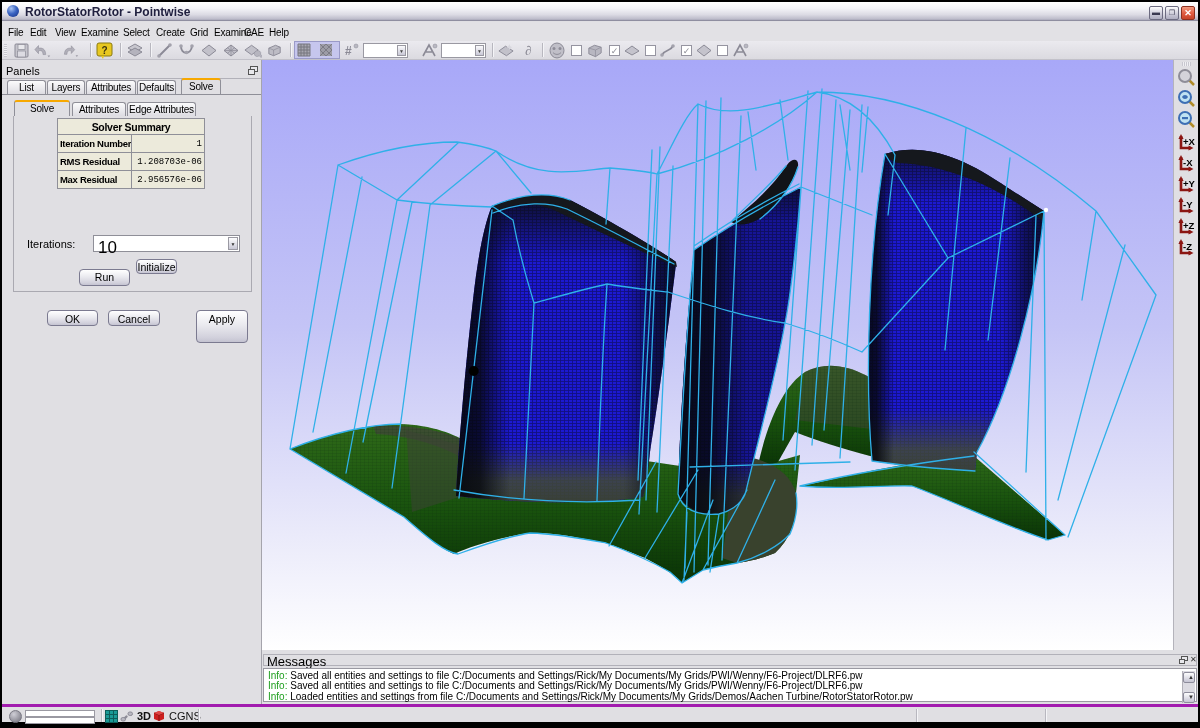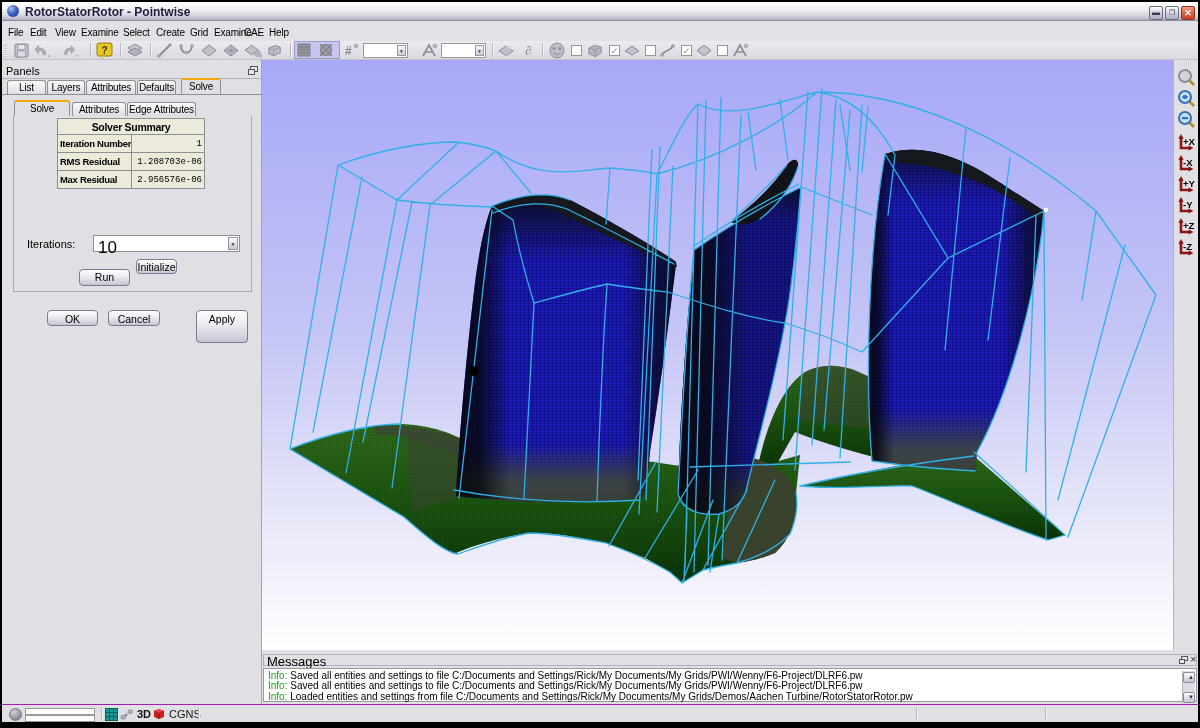--- a/index.html
+++ b/index.html
@@ -40,21 +40,21 @@
 #viewport { position:absolute; left:260px; top:58px; width:911px; height:592px; }
 #rtool { position:absolute; left:1171px; top:58px; width:25px; height:597px; background:#e0dfe3; border-left:1px solid #b4b3bb; }
 #msgpanel { position:absolute; left:260px; top:648px; width:936px; height:54px; background:#e0dfe3; }
 #msghead { position:absolute; left:1px; top:4px; width:934px; height:12px; border:1px solid #b2b1b9; }
 #msghead .t { position:absolute; left:3px; top:-1px; font-size:13px; }
 #msglog { position:absolute; left:1px; top:18px; width:934px; height:34px; background:#ffffff; border:1px solid #9a99a2; font-size:10px; }
 #msglog div { white-space:nowrap; padding-left:4px; line-height:9px; margin-top:1.6px;}
 #msglog .i { color:#1e9e1e; }
 #msgscroll { position:absolute; right:1px; top:0px; width:13px; height:32px; background:#dcdbe2; border-left:1px solid #b2b1b9;}
 .sbtn { position:absolute; left:0px; width:12px; height:11px; border:1px solid #8d8c9b; border-radius:2px; background:linear-gradient(#fdfdfe,#c6c5d4); font-size:6px; color:#333; text-align:center; line-height:10px;}
-#statusbar { position:absolute; left:0; top:702px; width:1196px; height:18px; background:#e0dfe3; border-top:1px solid #a21caf; }
+#statusbar { position:absolute; left:0; top:702px; width:1196px; height:18px; background:#e0dfe3; border-top:3px solid #a21caf; }
 .sep { position:absolute; top:2px; width:1px; height:14px; background:#b8b7bf; box-shadow:1px 0 0 #f4f4f7; }
 .tbi { position:absolute; top:1px; width:18px; height:17px; }
 .cbx { position:absolute; top:4px; width:11px; height:11px; background:#fff; border:1px solid #9594a0; font-size:9px; line-height:10px; text-align:center; color:#8a8a94;}
 .combo { position:absolute; top:2px; height:15px; background:#fff; border:1px solid #9a99a2; }
 .combo .da { position:absolute; right:1px; top:1px; width:9px; height:11px; background:linear-gradient(#fbfbfd,#c9c8d6); border:1px solid #9a99a2; font-size:5px; text-align:center; line-height:10px; color:#444;}
 </style>
 </head>
 <body>
 <div id="win">
   <div id="title">

